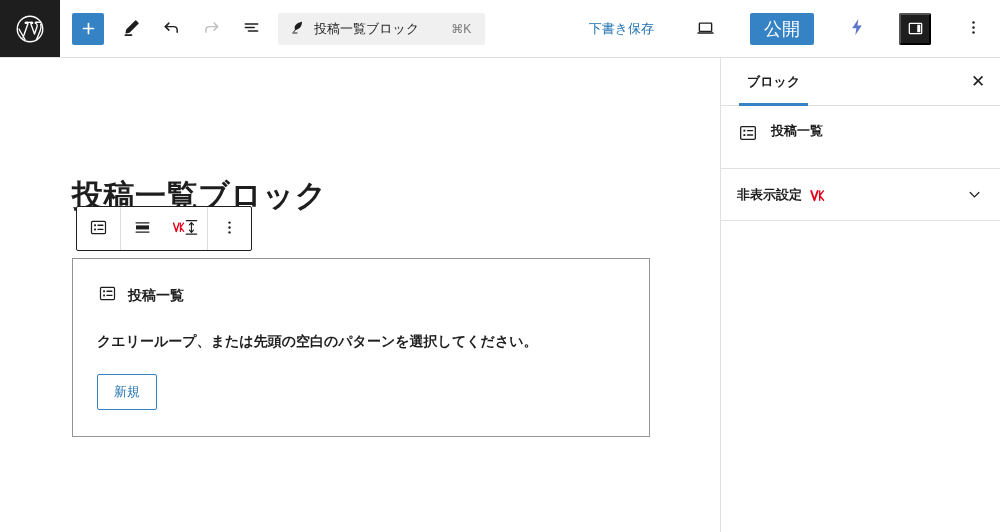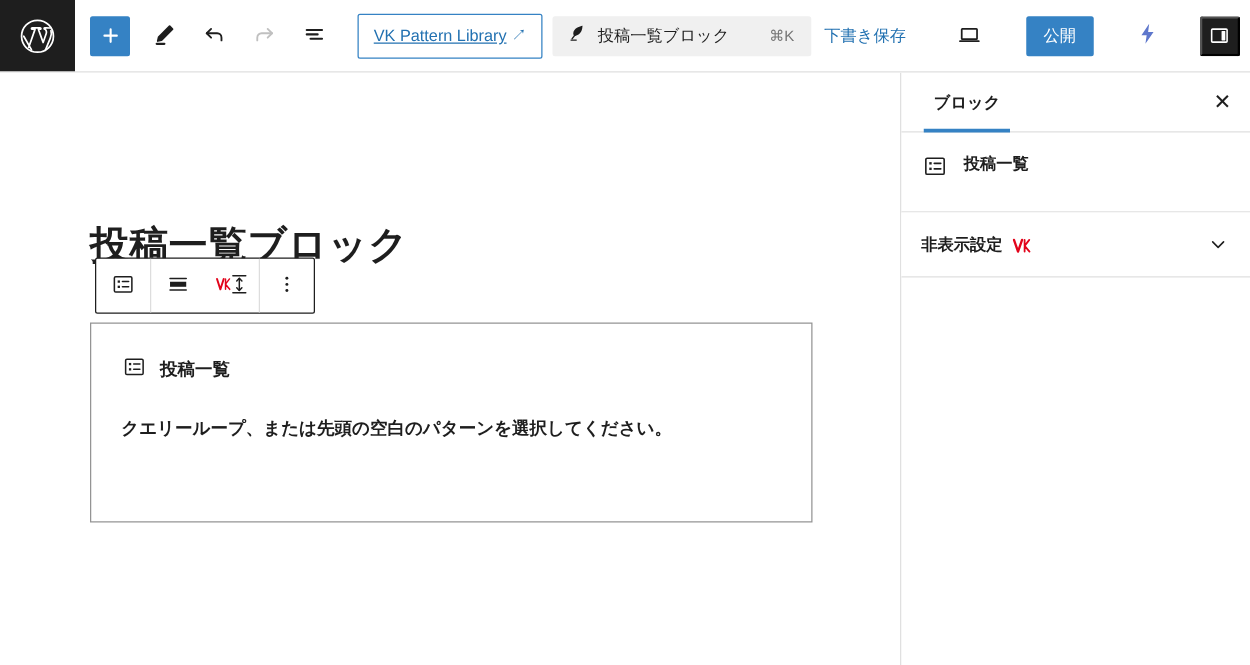--- a/index.html
+++ b/index.html
@@ -136,21 +136,21 @@
     padding: 8px 10px;
     cursor: pointer;
     white-space: nowrap;
   }
 
   .publish-btn {
     background: #3582c4;
     color: #fff;
     border: none;
     border-radius: 2px;
-    font-size: 13px;
+    font-size: 18px;
     height: 32px;
     padding: 0 14px;
     cursor: pointer;
     margin: 12px 4px;
     white-space: nowrap;
   }
 
   .sidebar-toggle {
     width: 32px;
     height: 32px;
@@ -427,24 +427,20 @@
       <button class="tb-btn">
         <span>
           <svg width="21" height="21" viewBox="0 0 24 24" fill="none" stroke="currentColor" stroke-width="1.9" stroke-linecap="round">
             <path d="M5 8 H19"></path>
             <path d="M5 12 H15"></path>
             <path d="M8.5 16 H19"></path>
           </svg>
         </span>
       </button>
 
-      <button class="pattern-lib-btn">
-        <span class="lbl">VK Pattern Library</span>
-        <span class="ext">↗</span>
-      </button>
     </div>
 
     <div class="toolbar-center">
       <div class="cmd-palette">
         <span>
           <svg width="16" height="16" viewBox="0 0 24 24" fill="none" stroke="#1e1e1e" stroke-width="1.5" stroke-linecap="round" stroke-linejoin="round">
             <path d="M18 4 C18 4 9 5.5 7.2 11.2 C6.2 14.4 8 16.4 8 16.4 C8 16.4 14 15.5 16.4 10.8 C18 7.6 18 4 18 4 Z" fill="#1e1e1e" stroke="none"></path>
             <path d="M5.5 19.5 L11 12.5"></path>
             <path d="M4.2 21 H10.5"></path>
           </svg>
@@ -570,20 +566,21 @@
               <path d="M11.4 9.4 H17" stroke-width="1.5" stroke-linecap="round"></path>
               <path d="M11.4 14.2 H17" stroke-width="1.5" stroke-linecap="round"></path>
             </svg>
           </span>
           <span class="ph-title">投稿一覧</span>
         </div>
 
         <p class="ph-instructions">クエリーループ、または先頭の空白のパターンを選択してください。</p>
 
         <div class="ph-buttons">
+          <button class="btn-outline">新規</button>
         </div>
       </div>
     </div>
 
     <aside class="settings-sidebar">
 
       <div class="sb-tabs">
         <button class="sb-tab active">ブロック</button>
         <button class="sb-close">✕</button>
       </div>

